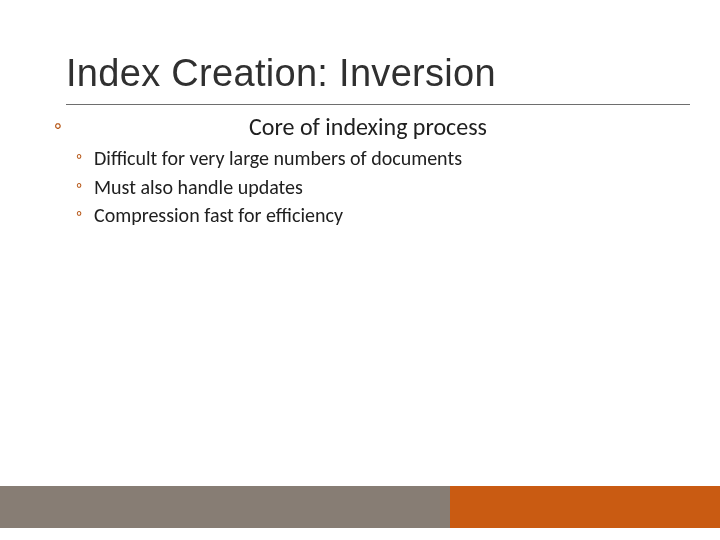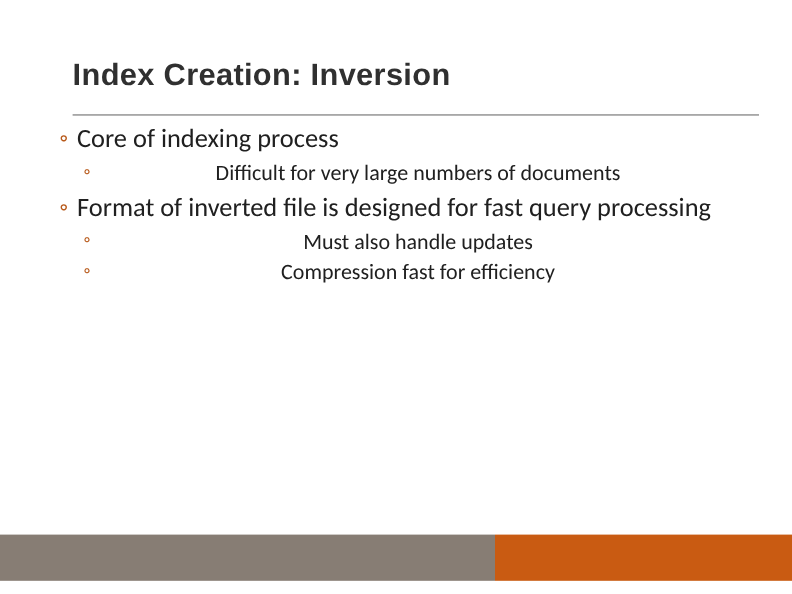--- a/index.html
+++ b/index.html
@@ -17,22 +17,22 @@
     width: 720px;
     height: 540px;
     position: relative;
     box-sizing: border-box;
   }
   .title {
     position: absolute;
     top: 52px;
     left: 66px;
     right: 60px;
-    font-size: 28px;
-    font-weight: 700;
+    font-size: 38px;
+    font-weight: 400;
     color: #303030;
     font-family: "Segoe UI Light", "Segoe UI", Arial, sans-serif;
     letter-spacing: 0.3px;
   }
   .title-rule {
     position: absolute;
     top: 104px;
     left: 66px;
     right: 30px;
     height: 0;
@@ -43,37 +43,37 @@
     top: 112px;
     left: 54px;
     right: 54px;
   }
   .lvl1 {
     font-size: 24px;
     line-height: 1.18;
     margin: 1px 0 5px 0;
     position: relative;
     padding-left: 16px;
+    text-align: center;
   }
   .lvl1::before {
     content: "\25E6"; 
     position: absolute;
     left: 0;
     top: 0;
     color: #b85a1b;
     font-size: 22px;
   }
   .lvl2 {
     font-size: 20px;
     line-height: 1.22;
     margin: 2px 0 4px 0;
     position: relative;
     padding-left: 18px;
     margin-left: 22px;
-    text-align: center;
   }
   .lvl2::before {
     content: "\25E6";
     position: absolute;
     left: 0;
     top: 0;
     color: #b85a1b;
     font-size: 18px;
   }
   .lvl1-block {
@@ -111,23 +111,20 @@
       </div>
     </div>
 
     <div class="lvl1-block">
       <div class="lvl2">
         <span>Difficult for very large numbers of documents</span>
       </div>
     </div>
 
     <div class="lvl1-block">
-      <div class="lvl1">
-        <span>Format of inverted file is designed for fast query processing</span>
-      </div>
       <div class="lvl2">
         <span>Must also handle updates</span>
       </div>
       <div class="lvl2">
         <span>Compression fast for efficiency</span>
       </div>
     </div>
 
   </div>
 

